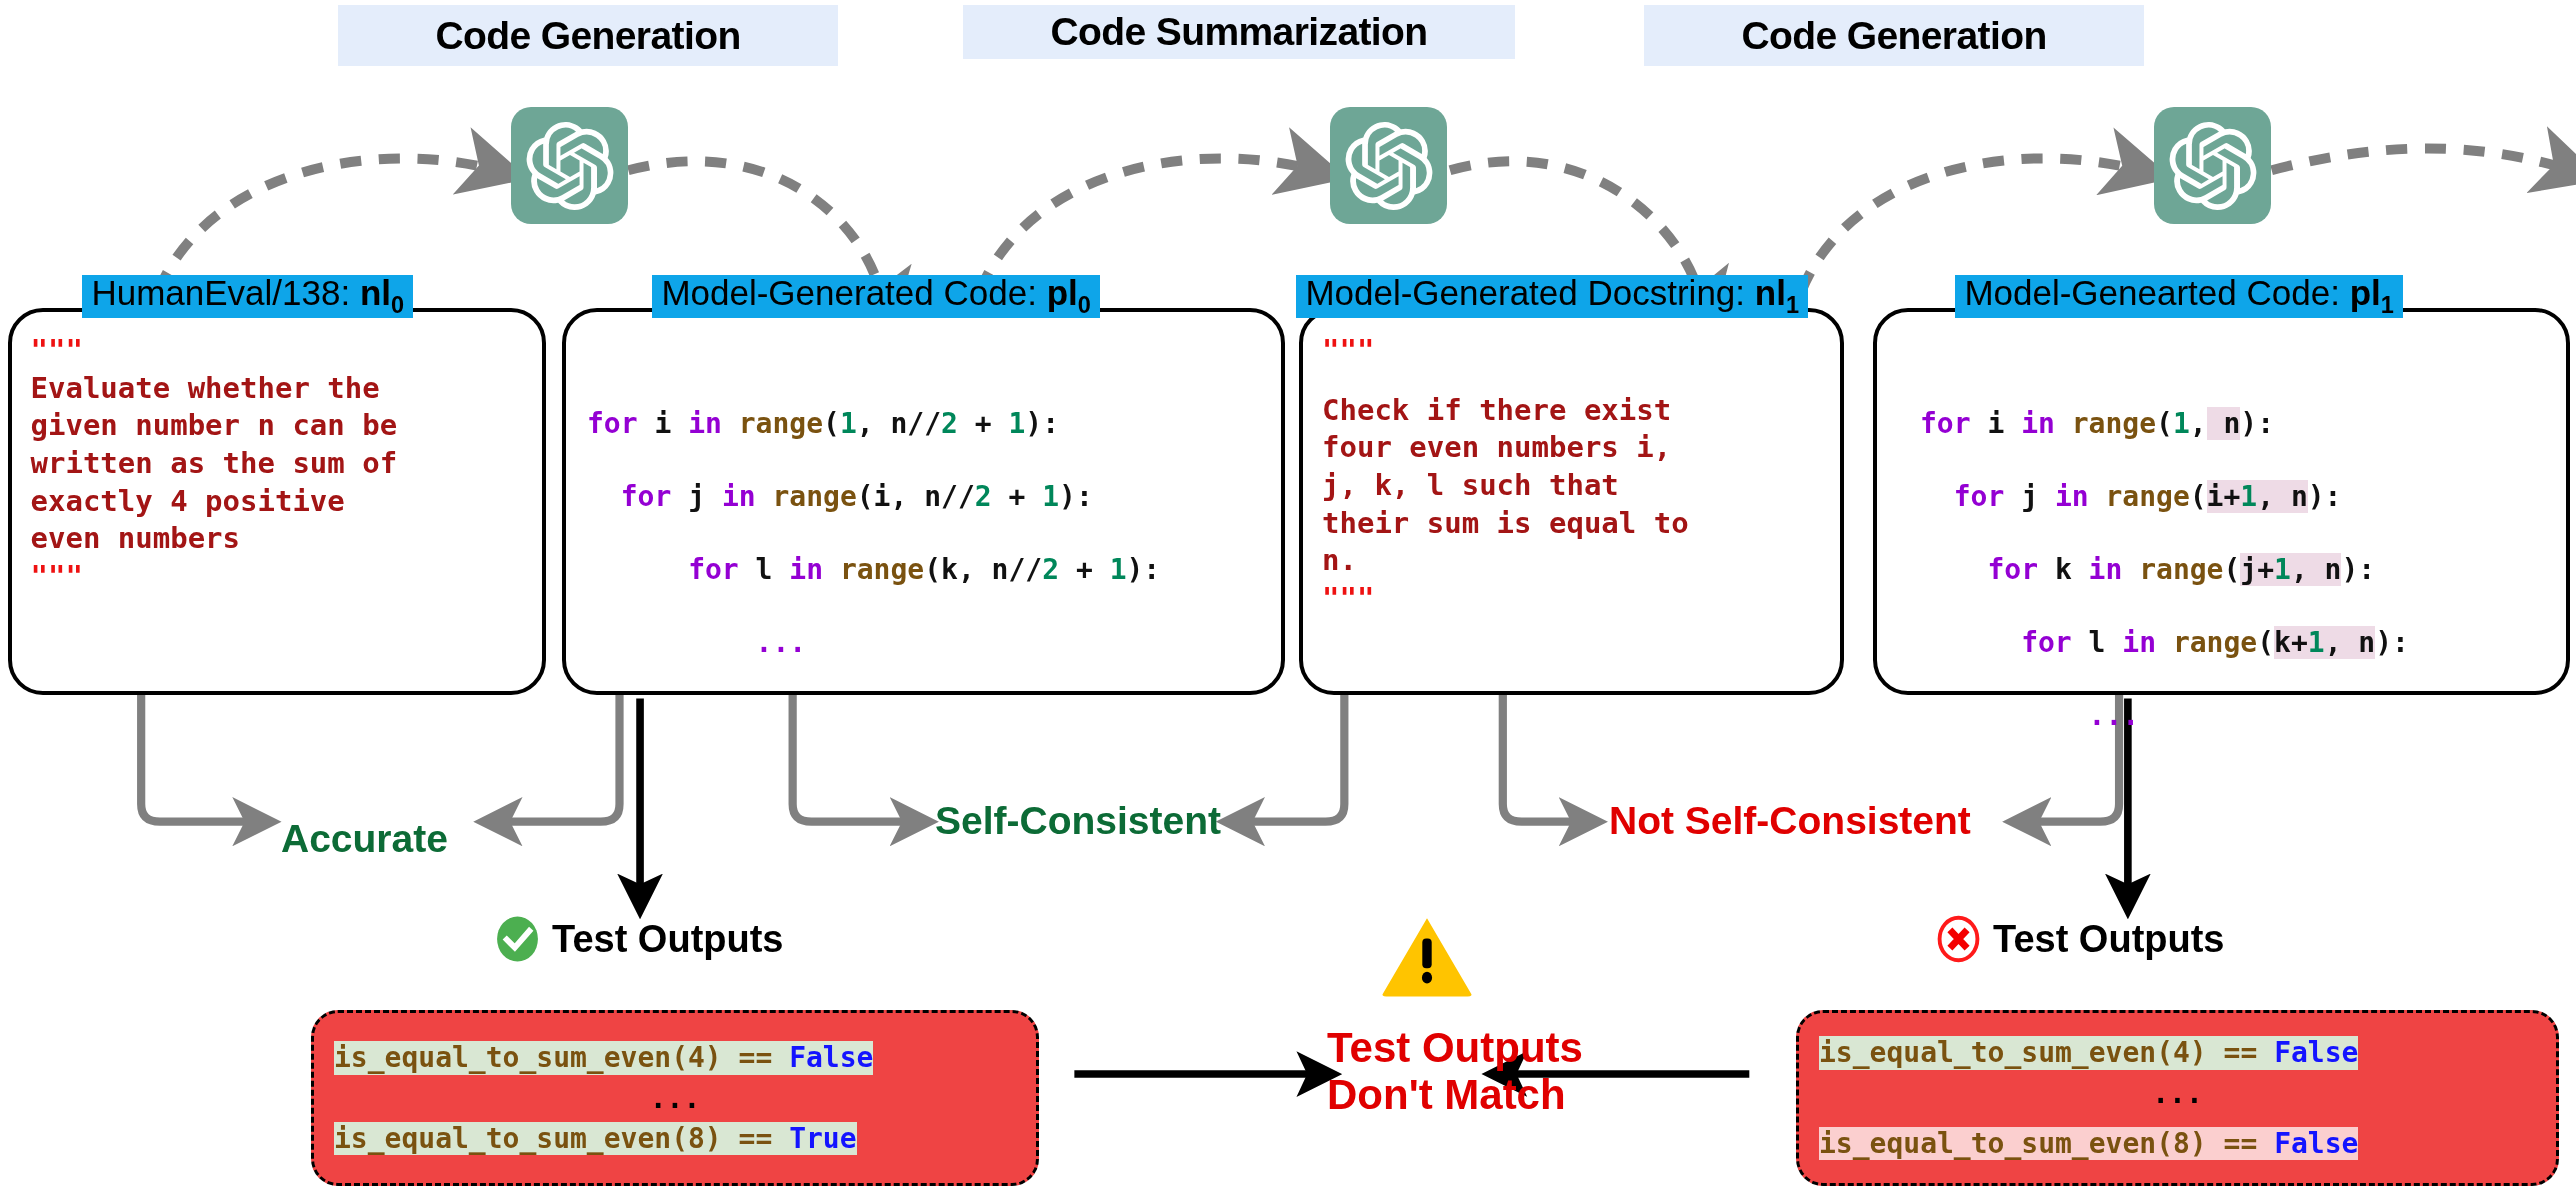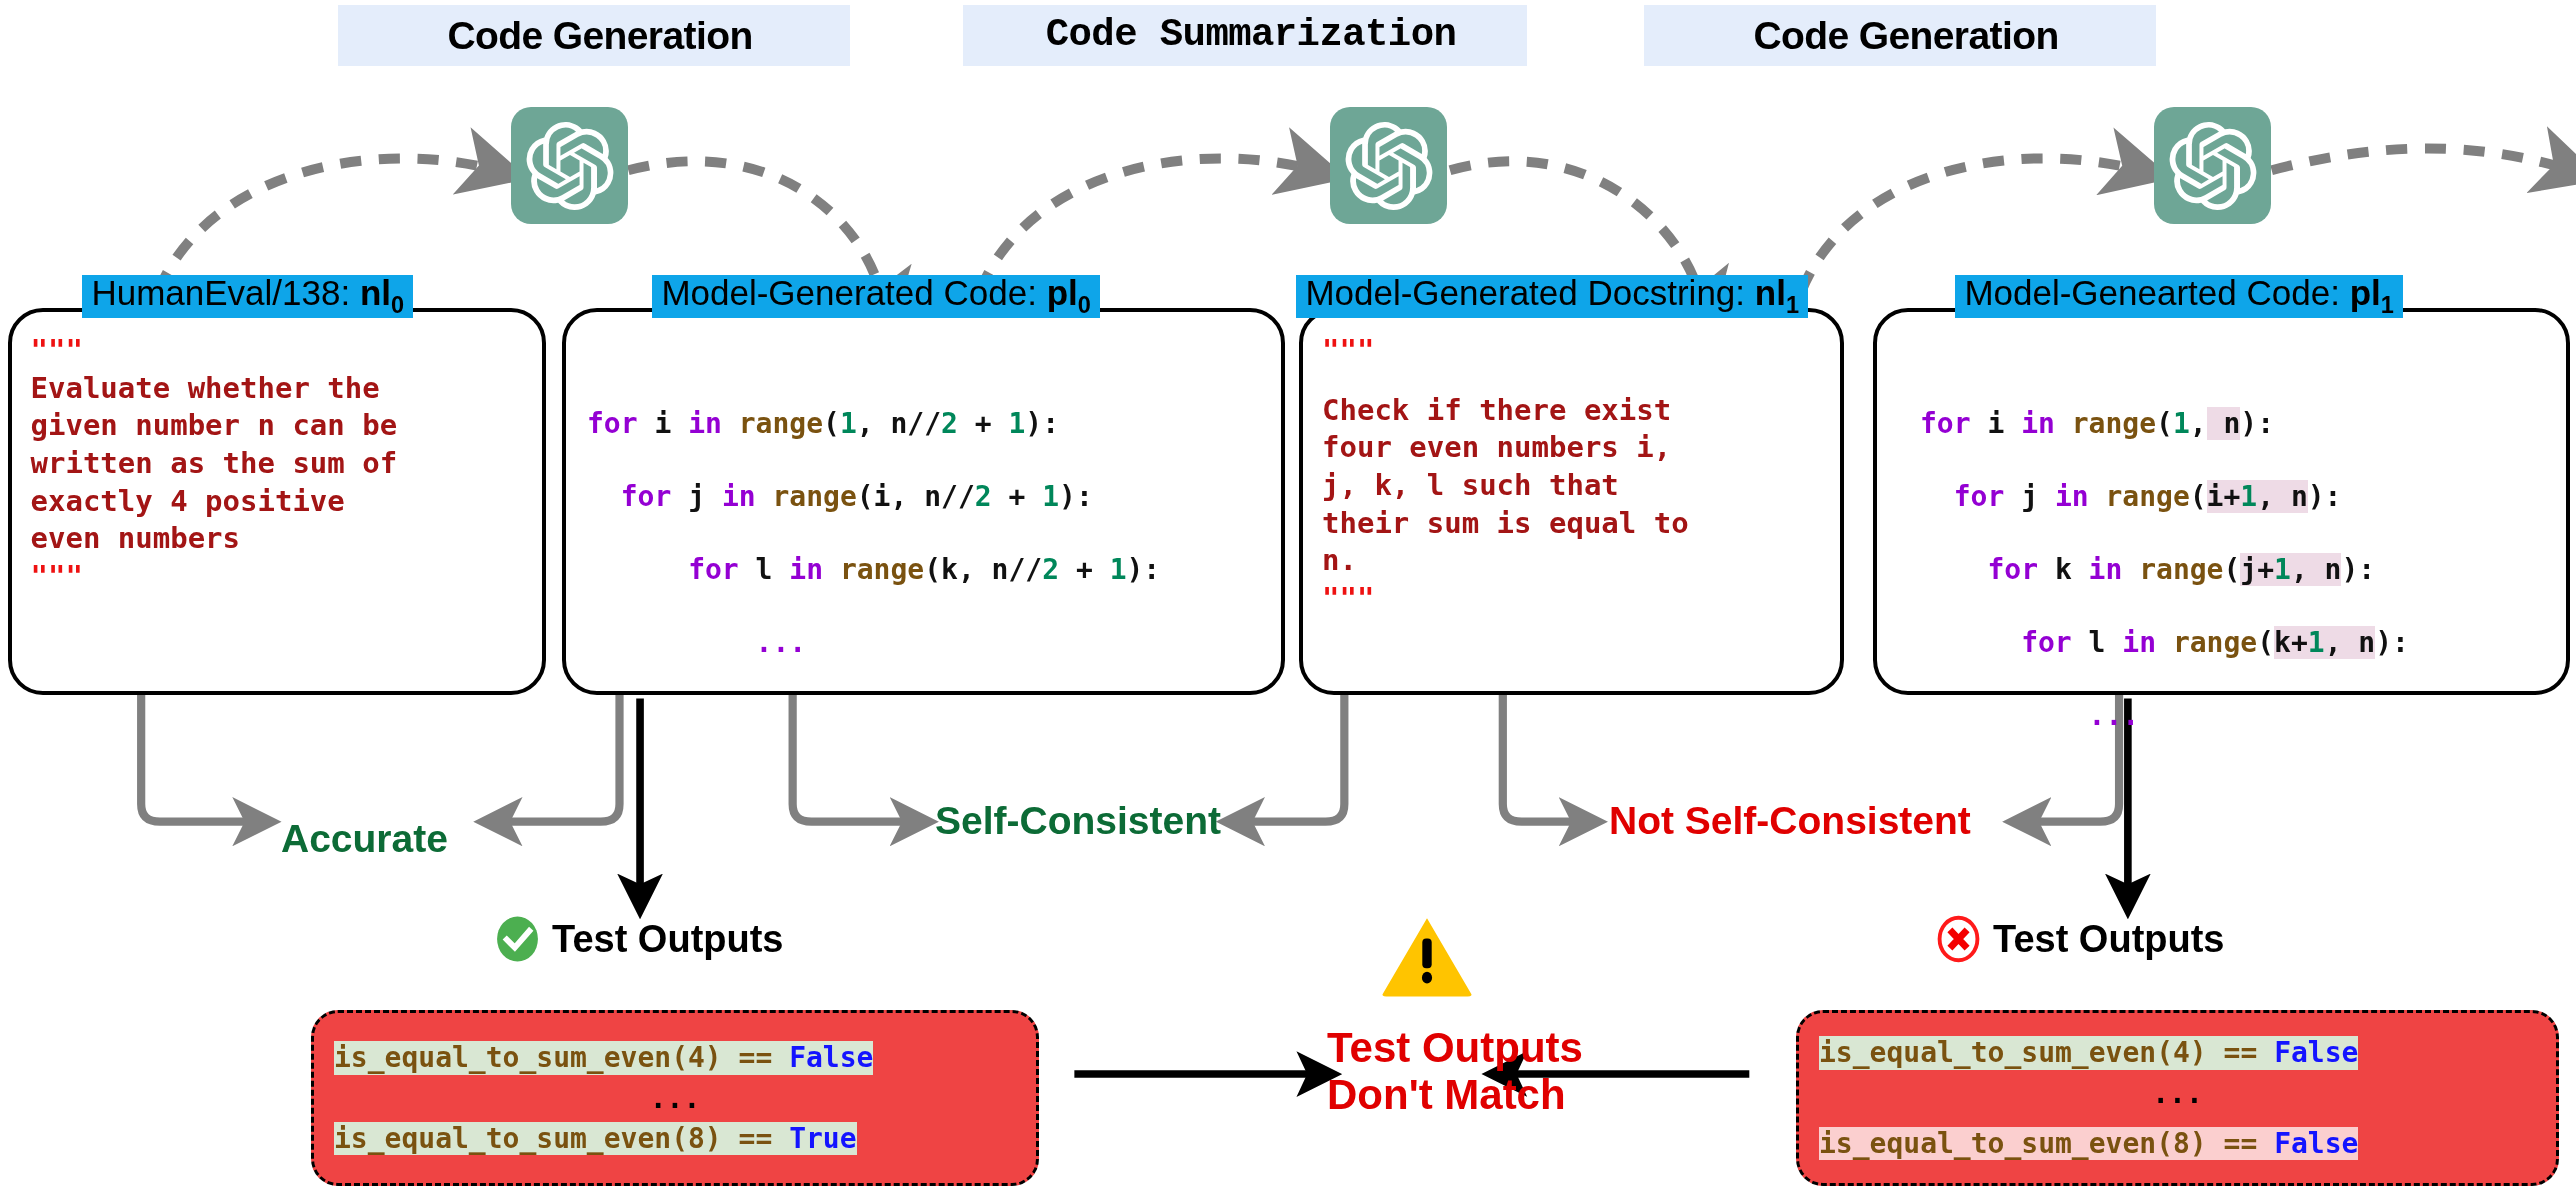--- a/index.html
+++ b/index.html
@@ -11,21 +11,20 @@
   .stage-badge{
     background:#e4edfb;
     color:#000;
     font-family:"Liberation Sans",sans-serif;
     font-weight:bold;
     font-size:39px;
     letter-spacing:-0.6px;
     display:flex;align-items:center;justify-content:center;
     text-align:center;
     line-height:1;
-    padding-left:12px;
   }
 
   
   .gpt{
     width:117px;height:117px;border-radius:20px;background:#6ea696;
     display:flex;align-items:center;justify-content:center;
   }
   .gpt svg{width:88px;height:88px;display:block;}
 
   
@@ -167,21 +166,21 @@
       <path d="M 3625 1190 L 3625 1530" marker-end="url(#bmark)"></path>
     </g>
 
     <g fill="none" stroke="#000" stroke-width="13">
       <path d="M 1830 1830 L 2250 1830" marker-end="url(#bmark)"></path>
       <path d="M 2980 1830 L 2560 1830" marker-end="url(#bmark)"></path>
     </g>
   </svg>
 
   <div class="abs stage-badge" style="left:338px;top:4.7px;width:500px;height:61px;">Code Generation</div>
-  <div class="abs stage-badge" style="left:963px;top:4.7px;width:552px;height:61px;font-family:Liberation Mono, monospace;">Code Summarization</div>
+  <div class="abs stage-badge" style="left:963px;top:4.7px;width:552px;height:54px;">Code Summarization</div>
   <div class="abs stage-badge" style="left:1644px;top:4.7px;width:500px;height:61px;">Code Generation</div>
 
   <div class="abs gpt" style="left:511px;top:107px;">
     <svg viewBox="0 0 24 24" aria-hidden="true">
         <path fill="#ffffff" d="M22.28 9.82a5.99 5.99 0 0 0-.52-4.91 6.05 6.05 0 0 0-6.51-2.9A6.07 6.07 0 0 0 4.98 4.2a5.99 5.99 0 0 0-4 2.9 6.05 6.05 0 0 0 .75 7.1 5.98 5.98 0 0 0 .51 4.91 6.05 6.05 0 0 0 6.52 2.9A5.98 5.98 0 0 0 13.26 24a6.06 6.06 0 0 0 5.77-4.21 5.99 5.99 0 0 0 4-2.9 6.06 6.06 0 0 0-.75-7.07ZM13.26 22.43a4.48 4.48 0 0 1-2.88-1.04l.14-.08 4.78-2.76a.79.79 0 0 0 .39-.68v-6.74l2.02 1.17a.07.07 0 0 1 .04.05v5.58a4.5 4.5 0 0 1-4.49 4.5ZM3.6 18.3a4.47 4.47 0 0 1-.54-3.01l.14.09 4.79 2.76a.77.77 0 0 0 .78 0l5.84-3.37v2.33a.08.08 0 0 1-.03.06l-4.84 2.79a4.5 4.5 0 0 1-6.14-1.65ZM2.34 7.9a4.48 4.48 0 0 1 2.34-1.97V11.6a.77.77 0 0 0 .39.68l5.81 3.36-2.02 1.17a.07.07 0 0 1-.07 0L4 14.02A4.5 4.5 0 0 1 2.34 7.9Zm16.6 3.86-5.83-3.4L15.13 7.2a.07.07 0 0 1 .07 0l4.84 2.79a4.49 4.49 0 0 1-.68 8.1v-5.66a.8.8 0 0 0-.42-.67Zm2.01-3.02-.14-.09-4.78-2.79a.78.78 0 0 0-.79 0L9.4 9.23V6.9a.07.07 0 0 1 .03-.06l4.84-2.79a4.5 4.5 0 0 1 6.68 4.66ZM8.3 12.87l-2.02-1.17a.08.08 0 0 1-.04-.06V6.07a4.5 4.5 0 0 1 7.38-3.45l-.14.08L8.7 5.46a.79.79 0 0 0-.39.68l-.01 6.73Zm1.1-2.36 2.6-1.5 2.6 1.5v3l-2.6 1.5-2.6-1.5v-3Z"></path>
       </svg>
   </div>
   <div class="abs gpt" style="left:1330px;top:107px;">
     <svg viewBox="0 0 24 24" aria-hidden="true">
         <path fill="#ffffff" d="M22.28 9.82a5.99 5.99 0 0 0-.52-4.91 6.05 6.05 0 0 0-6.51-2.9A6.07 6.07 0 0 0 4.98 4.2a5.99 5.99 0 0 0-4 2.9 6.05 6.05 0 0 0 .75 7.1 5.98 5.98 0 0 0 .51 4.91 6.05 6.05 0 0 0 6.52 2.9A5.98 5.98 0 0 0 13.26 24a6.06 6.06 0 0 0 5.77-4.21 5.99 5.99 0 0 0 4-2.9 6.06 6.06 0 0 0-.75-7.07ZM13.26 22.43a4.48 4.48 0 0 1-2.88-1.04l.14-.08 4.78-2.76a.79.79 0 0 0 .39-.68v-6.74l2.02 1.17a.07.07 0 0 1 .04.05v5.58a4.5 4.5 0 0 1-4.49 4.5ZM3.6 18.3a4.47 4.47 0 0 1-.54-3.01l.14.09 4.79 2.76a.77.77 0 0 0 .78 0l5.84-3.37v2.33a.08.08 0 0 1-.03.06l-4.84 2.79a4.5 4.5 0 0 1-6.14-1.65ZM2.34 7.9a4.48 4.48 0 0 1 2.34-1.97V11.6a.77.77 0 0 0 .39.68l5.81 3.36-2.02 1.17a.07.07 0 0 1-.07 0L4 14.02A4.5 4.5 0 0 1 2.34 7.9Zm16.6 3.86-5.83-3.4L15.13 7.2a.07.07 0 0 1 .07 0l4.84 2.79a4.49 4.49 0 0 1-.68 8.1v-5.66a.8.8 0 0 0-.42-.67Zm2.01-3.02-.14-.09-4.78-2.79a.78.78 0 0 0-.79 0L9.4 9.23V6.9a.07.07 0 0 1 .03-.06l4.84-2.79a4.5 4.5 0 0 1 6.68 4.66ZM8.3 12.87l-2.02-1.17a.08.08 0 0 1-.04-.06V6.07a4.5 4.5 0 0 1 7.38-3.45l-.14.08L8.7 5.46a.79.79 0 0 0-.39.68l-.01 6.73Zm1.1-2.36 2.6-1.5 2.6 1.5v3l-2.6 1.5-2.6-1.5v-3Z"></path>

